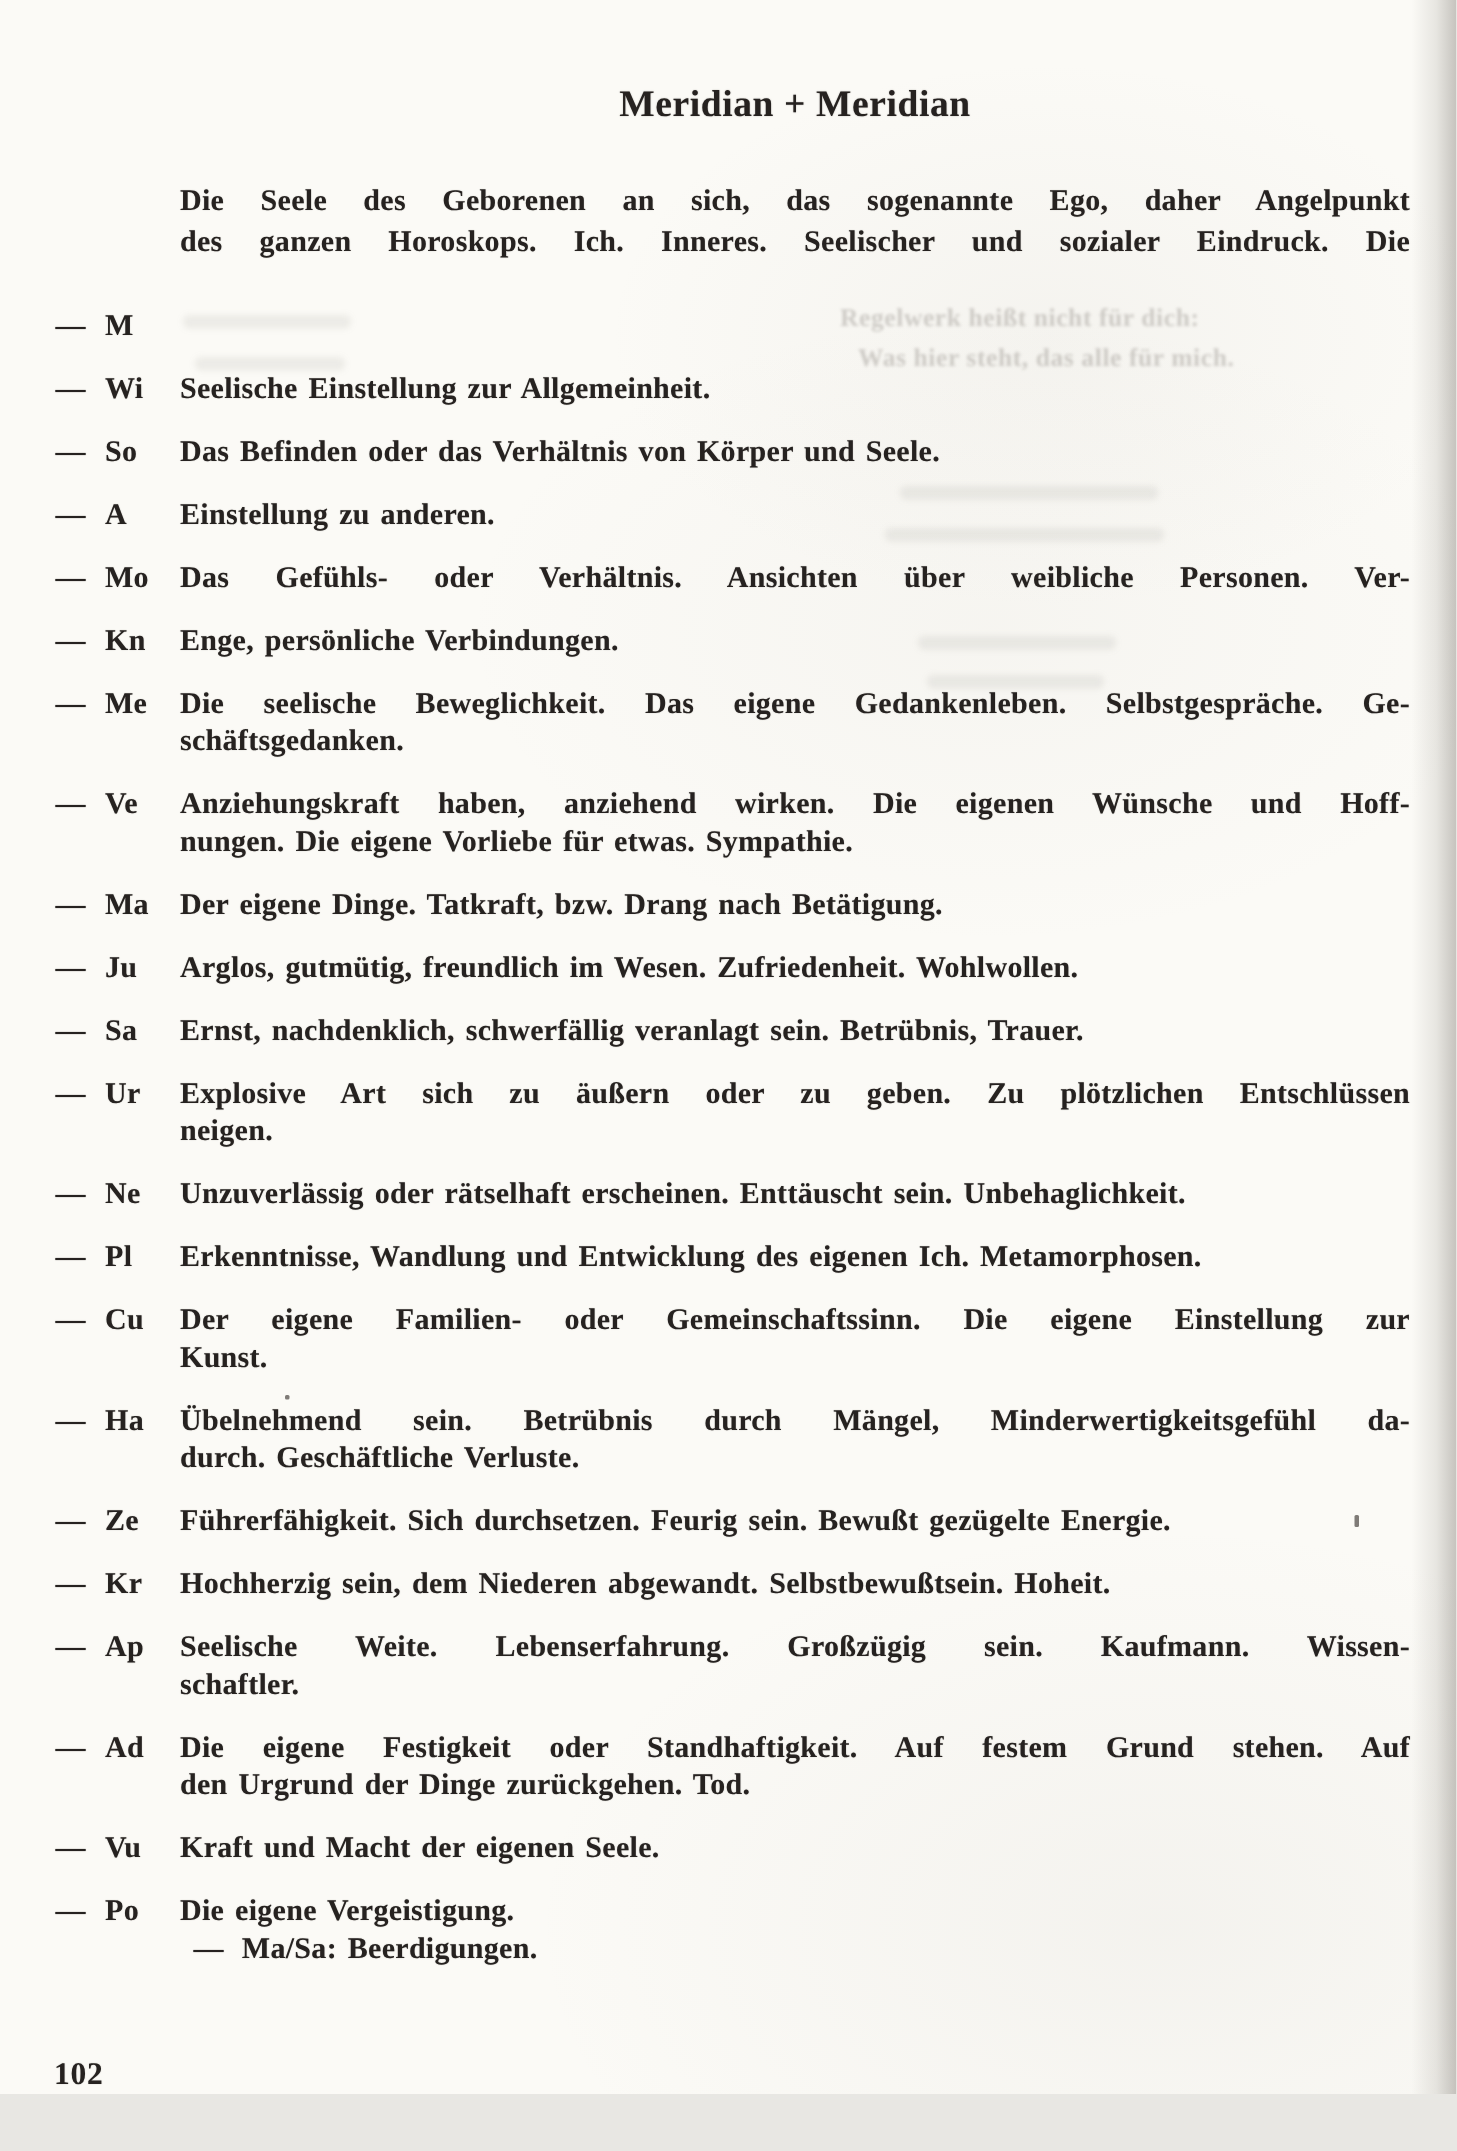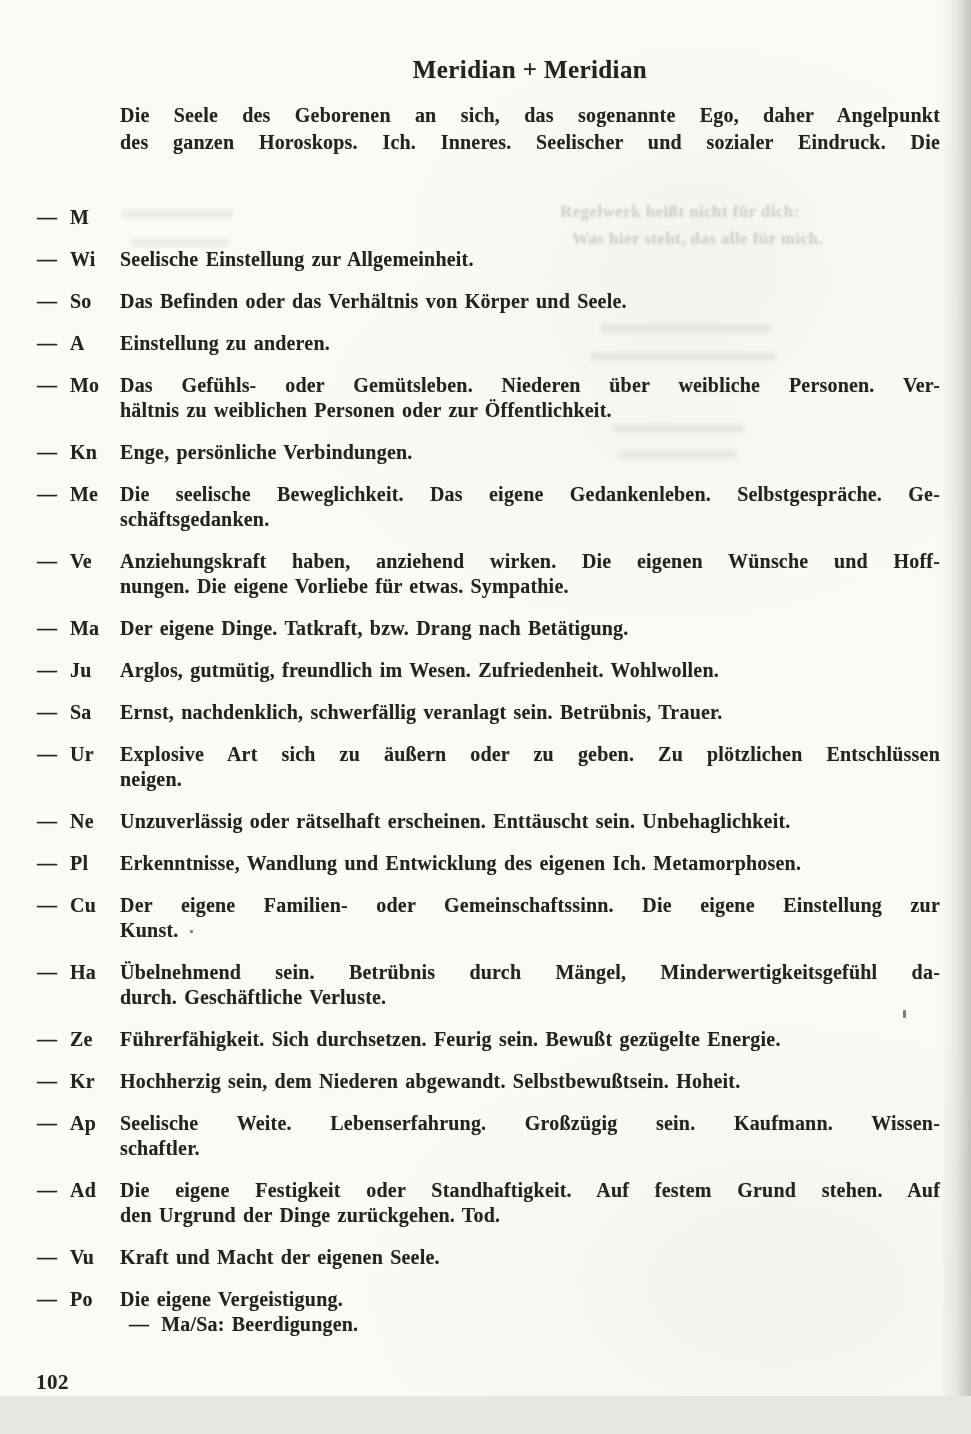--- a/index.html
+++ b/index.html
@@ -22,21 +22,21 @@
     pointer-events:none;
   }
   .content { position:absolute; left:120px; top:0; width:820px; }
   .title {
     margin:56px 0 0 0;
     text-align:center;
     font-size:25px; font-weight:700; letter-spacing:.4px;
     text-shadow:0 0 1px rgba(40,35,30,.35);
   }
   .intro {
-    margin-top:18px;
+    margin-top:37px;
     font-size:20px; font-weight:700; line-height:27px; letter-spacing:.2px;
     text-shadow:0 0 .8px rgba(40,35,30,.3);
   }
   .line.just { text-align:justify; text-align-last:justify; }
   .line.center { text-align:center; }
   .line.plain { white-space:nowrap; word-spacing:2px; }
   .entries {
     position:absolute; left:37px; top:205px; width:903px;
     font-size:20px; font-weight:700; line-height:25px; letter-spacing:.2px;
     text-shadow:0 0 .8px rgba(40,35,30,.3);
@@ -116,22 +116,21 @@
         <span class="dash">—</span>
         <span class="abbr">A</span>
         <span class="body">
           <div class="line plain">Einstellung zu anderen.</div>
         </span>
       </div>
       <div class="entry">
         <span class="dash">—</span>
         <span class="abbr">Mo</span>
         <span class="body">
-          <div class="line just">Das Gefühls- oder Gemütsleben. Niederen über weibliche Personen. Ver-</div>
-          <div class="line plain">hältnis zu weiblichen Personen oder zur Öffentlichkeit.</div>
+          <div class="line just">Das Gefühls- oder Verhältnis. Ansichten über weibliche Personen. Ver-</div>
         </span>
       </div>
       <div class="entry">
         <span class="dash">—</span>
         <span class="abbr">Kn</span>
         <span class="body">
           <div class="line plain">Enge, persönliche Verbindungen.</div>
         </span>
       </div>
       <div class="entry">

